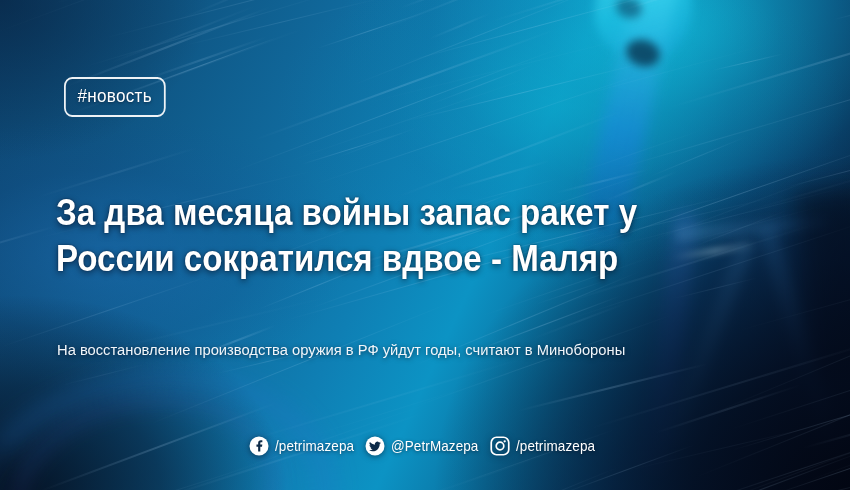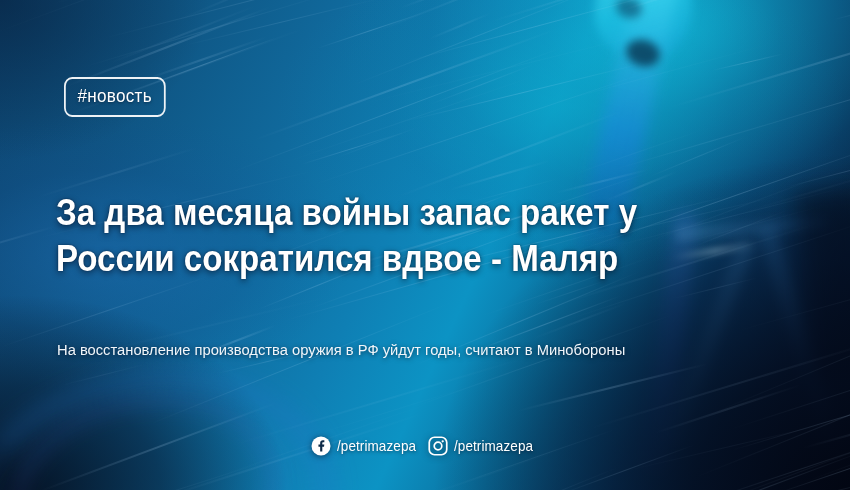--- a/index.html
+++ b/index.html
@@ -458,20 +458,27 @@
   <div class="social">
 
     <div class="social-item">
       <svg class="ico" viewBox="0 0 40 40">
         <circle cx="20" cy="20" r="19" fill="#ffffff"></circle>
         <path fill="#0d2a47" d="M22.6 31V21.3h3.4l.6-4.3h-4v-2.6c0-1.2.4-2 2.1-2h2V8.5c-.4 0-1.6-.1-3-.1-3.2 0-5.4 1.9-5.4 5.4V17h-3.4v4.3h3.4V31z"></path>
       </svg>
       <span class="handle">/petrimazepa</span>
     </div>
 
+    <div class="social-item">
+      <svg class="ico" viewBox="0 0 40 40">
+        <circle cx="20" cy="20" r="19" fill="#ffffff"></circle>
+        <path fill="#0d2a47" d="M32 13.6c-.9.4-1.8.7-2.8.8a4.8 4.8 0 0 0 2.1-2.7c-1 .6-2 1-3.2 1.2a4.9 4.9 0 0 0-8.4 4.5 14 14 0 0 1-10.1-5.2 4.9 4.9 0 0 0 1.5 6.6c-.8 0-1.6-.3-2.2-.6 0 2.4 1.7 4.4 3.9 4.8-.7.2-1.5.2-2.2.1a4.9 4.9 0 0 0 4.6 3.4 9.9 9.9 0 0 1-7.2 2c2.2 1.4 4.8 2.2 7.5 2.2 9.1 0 14.2-7.7 13.9-14.6 1-.7 1.9-1.6 2.6-2.5z"></path>
+      </svg>
+      <span class="handle">@PetrMazepa</span>
+    </div>
 
 
     <div class="social-item">
       <svg class="ico" viewBox="0 0 40 40">
         <rect x="2.5" y="2.5" width="35" height="35" rx="10.5" ry="10.5" fill="none" stroke="#ffffff" stroke-width="3.4"></rect>
         <circle cx="20" cy="20" r="7.6" fill="none" stroke="#ffffff" stroke-width="3.4"></circle>
         <circle cx="29.4" cy="10.7" r="2.3" fill="#ffffff"></circle>
       </svg>
       <span class="handle">/petrimazepa</span>
     </div>

